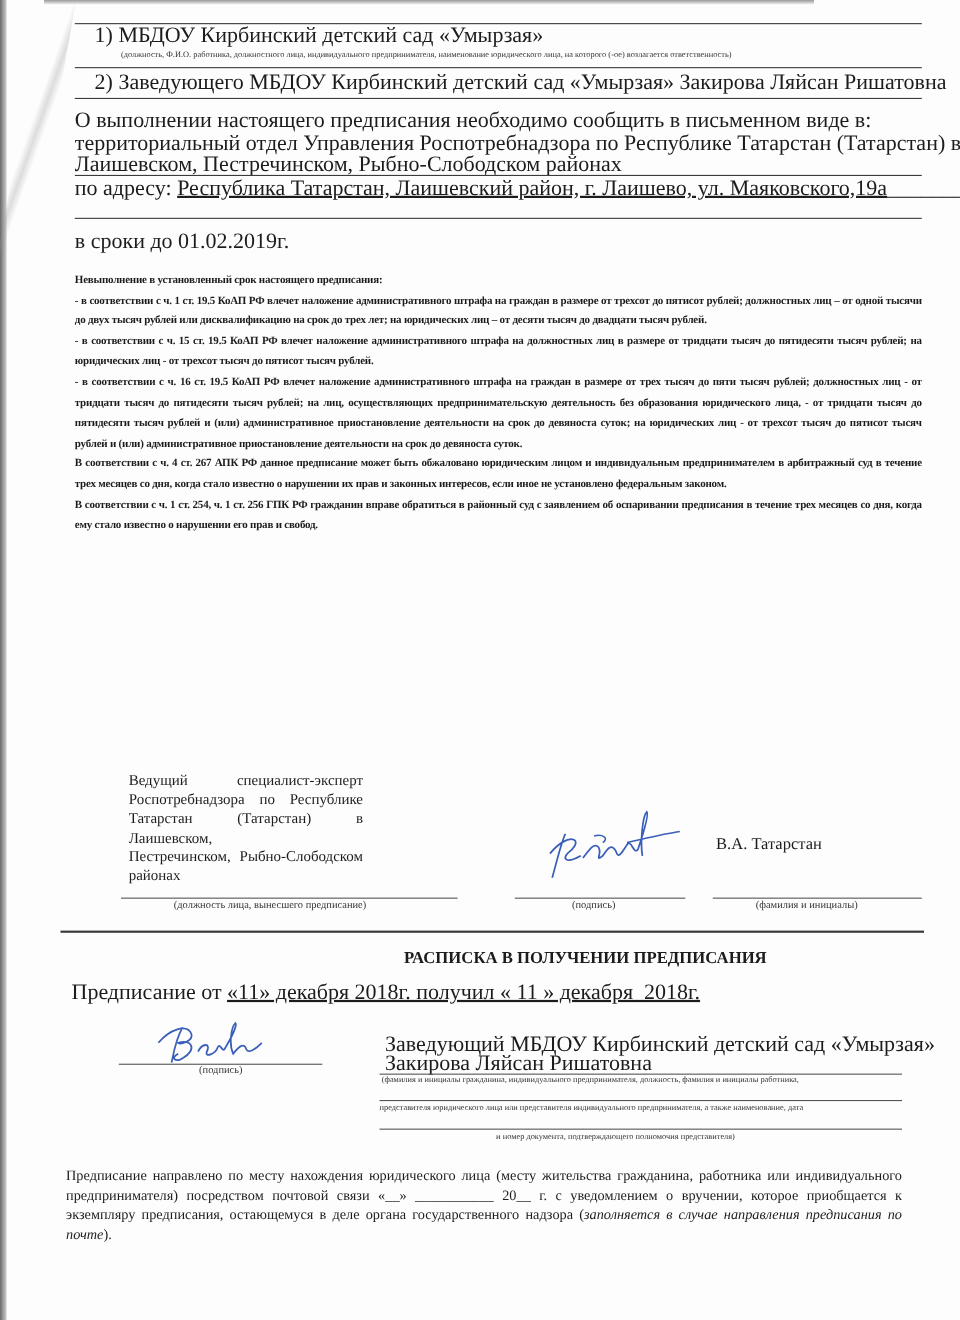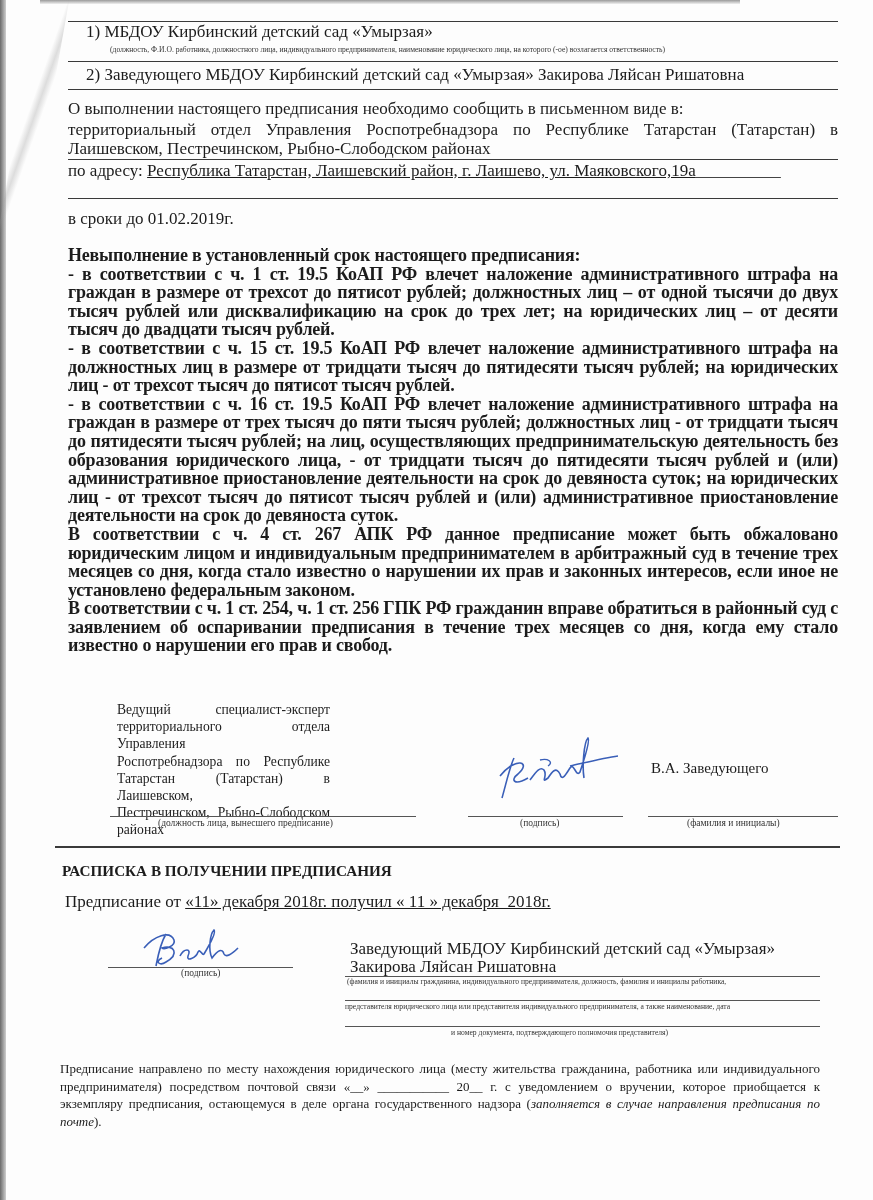--- a/index.html
+++ b/index.html
@@ -18,26 +18,26 @@
     background:linear-gradient(to bottom,#9a9a9a,#f0f0f0);
   }
   .fold {
     position:absolute; left:18px; top:0; width:30px; height:240px;
     background:linear-gradient(100deg, rgba(0,0,0,0) 40%, rgba(160,160,160,0.35) 50%, rgba(0,0,0,0) 60%);
     transform:skewX(-10deg);
   }
   .abs { position:absolute; }
   .hr { position:absolute; height:0; border-top:1.3px solid #3a3a3a; }
   .hr.thin { border-top:1px solid #555; }
-  .line { font-size:17px; line-height:18px; white-space:nowrap; }
+  .line { font-size:20px; line-height:18px; white-space:nowrap; }
   .tiny { font-size:7.6px; line-height:9px; white-space:nowrap; color:#333; }
   .small { font-size:9.5px; line-height:11px; white-space:nowrap; color:#333; }
   .justify { text-align:justify; text-align-last:justify; }
   .bold { font-weight:bold; }
-  .body-text { font-size:18px; line-height:18.6px; font-weight:bold; letter-spacing:-0.2px; }
+  .body-text { font-size:10px; line-height:18.6px; font-weight:bold; letter-spacing:-0.2px; }
   .body-text p { margin:0; text-align:justify; }
   u { text-decoration:underline; }
   .sig { position:absolute; }
   .post p { margin:0; text-align:justify; font-size:13px; line-height:17.5px; }
   .post i { font-style:italic; }
 </style>
 </head>
 <body>
 
 <div class="edge-left"></div>
@@ -66,45 +66,44 @@
   <p>Невыполнение в установленный срок настоящего предписания:</p>
   <p>- в соответствии с ч. 1 ст. 19.5 КоАП РФ влечет наложение административного штрафа на граждан в размере от трехсот до пятисот рублей; должностных лиц – от одной тысячи до двух тысяч рублей или дисквалификацию на срок до трех лет; на юридических лиц – от десяти тысяч до двадцати тысяч рублей.</p>
   <p>- в соответствии с ч. 15 ст. 19.5 КоАП РФ влечет наложение административного штрафа на должностных лиц в размере от тридцати тысяч до пятидесяти тысяч рублей; на юридических лиц - от трехсот тысяч до пятисот тысяч рублей.</p>
   <p>- в соответствии с ч. 16 ст. 19.5 КоАП РФ влечет наложение административного штрафа на граждан в размере от трех тысяч до пяти тысяч рублей; должностных лиц - от тридцати тысяч до пятидесяти тысяч рублей; на лиц, осуществляющих предпринимательскую деятельность без образования юридического лица, - от тридцати тысяч до пятидесяти тысяч рублей и (или) административное приостановление деятельности на срок до девяноста суток; на юридических лиц - от трехсот тысяч до пятисот тысяч рублей и (или) административное приостановление деятельности на срок до девяноста суток.</p>
   <p>В соответствии с ч. 4 ст. 267 АПК РФ данное предписание может быть обжаловано юридическим лицом и индивидуальным предпринимателем в арбитражный суд в течение трех месяцев со дня, когда стало известно о нарушении их прав и законных интересов, если иное не установлено федеральным законом.</p>
   <p>В соответствии с ч. 1 ст. 254, ч. 1 ст. 256 ГПК РФ гражданин вправе обратиться в районный суд с заявлением об оспаривании предписания в течение трех месяцев со дня, когда ему стало известно о нарушении его прав и свобод.</p>
 </div>
 
 <div class="abs" style="left:117px; top:701px; width:213px; font-size:13.6px; line-height:17.2px; font-family:'Liberation Serif',serif;">
   <div class="justify">Ведущий специалист-эксперт</div>
-  <div class="justify">территориального отдела Управления</div>
   <div class="justify">Роспотребнадзора по Республике</div>
   <div class="justify">Татарстан (Татарстан)  в Лаишевском,</div>
   <div class="justify">Пестречинском, Рыбно-Слободском</div>
   <div>районах</div>
 </div>
 <div class="hr thin" style="left:110px; top:816px; width:306px;"></div>
 <div class="abs small" style="left:158px; top:818px;">(должность лица, вынесшего предписание)</div>
 
 <svg class="sig" style="left:492px; top:736px;" width="130" height="70" viewBox="0 0 130 70">
   <path d="M10 62 C 14 48, 18 30, 22 22 M 8 40 C 24 20, 40 26, 26 38 C 18 44, 22 50, 36 42" fill="none" stroke="#3a5fb8" stroke-width="1.6"></path>
   <path d="M38 44 C 44 36, 48 30, 52 34 C 56 40, 48 48, 56 42 C 60 36, 64 30, 68 38 C 70 46, 74 38, 78 32 C 82 26, 84 42, 88 36 C 92 24, 98 4, 96 2 C 92 6, 90 30, 92 42" fill="none" stroke="#3a5fb8" stroke-width="1.6"></path>
   <path d="M78 30 C 96 26, 112 22, 126 20" fill="none" stroke="#3a5fb8" stroke-width="1.4"></path>
   <path d="M48 24 C 56 22, 62 26, 56 30" fill="none" stroke="#3a5fb8" stroke-width="1.4"></path>
 </svg>
 <div class="hr thin" style="left:468px; top:816px; width:155px;"></div>
 <div class="abs small" style="left:520px; top:818px;">(подпись)</div>
 
-<div class="abs" style="left:651px; top:760px; font-size:15px;">В.А. Заведующего</div>
+<div class="abs" style="left:651px; top:760px; font-size:15px;">В.А. Татарстан</div>
 <div class="hr thin" style="left:648px; top:816px; width:190px;"></div>
 <div class="abs small" style="left:687px; top:818px;">(фамилия и инициалы)</div>
 
 <div class="hr" style="left:55px; top:846px; width:785px; border-top-width:2px;"></div>
 
-<div class="abs bold" style="left:0; top:862px; width:697px; text-align:left; font-size:15.2px; padding-left:62px; box-sizing:border-box;">РАСПИСКА В ПОЛУЧЕНИИ ПРЕДПИСАНИЯ</div>
+<div class="abs bold" style="left:0; top:862px; width:697px; text-align:right; font-size:15.2px; padding-left:42px; box-sizing:border-box;">РАСПИСКА В ПОЛУЧЕНИИ ПРЕДПИСАНИЯ</div>
 <div class="abs line" style="left:65px; top:893px;text-align:center;">
   <span>Предписание  от </span><u>«11» декабря 2018г. получил « 11 » декабря_2018г.</u>
 </div>
 
 <svg class="sig" style="left:140px; top:926px;" width="100" height="44" viewBox="0 0 100 44">
   <path d="M16 40 C 18 30, 20 18, 26 8 M 4 22 C 14 10, 30 4, 34 14 C 36 20, 24 24, 22 22 C 34 18, 40 28, 26 36 C 20 40, 14 36, 22 32" fill="none" stroke="#3a5fb8" stroke-width="1.6"></path>
   <path d="M40 30 C 44 22, 52 22, 48 30 C 46 36, 56 32, 58 26 C 60 22, 62 30, 64 28 C 70 18, 76 6, 74 4 C 70 8, 68 24, 72 32 C 78 24, 82 22, 84 28 C 86 32, 92 28, 98 22" fill="none" stroke="#3a5fb8" stroke-width="1.6"></path>
 </svg>
 <div class="hr thin" style="left:108px; top:967px; width:185px;"></div>
 <div class="abs small" style="left:181px; top:968px;">(подпись)</div>

